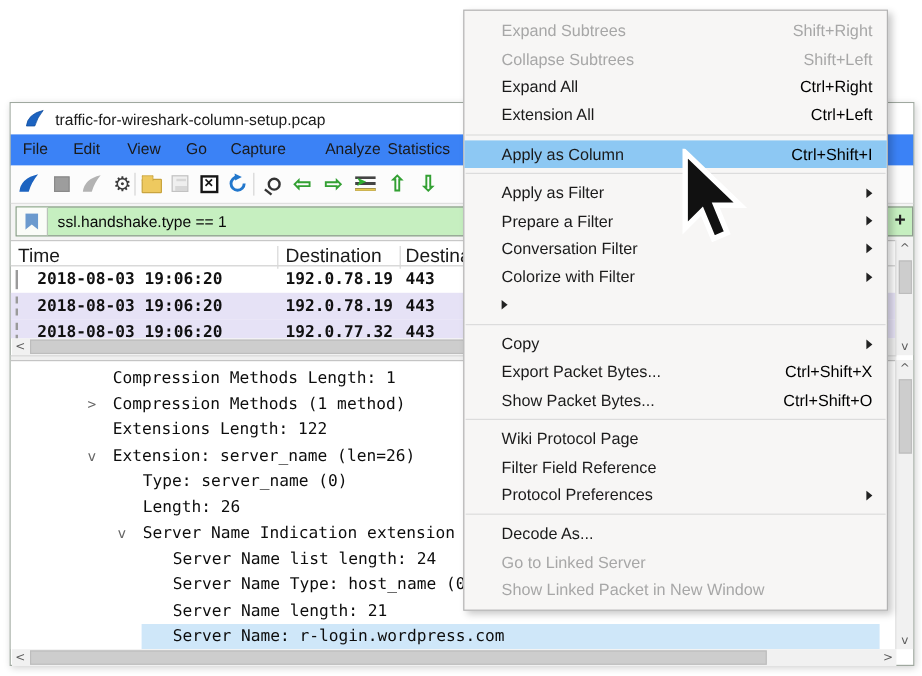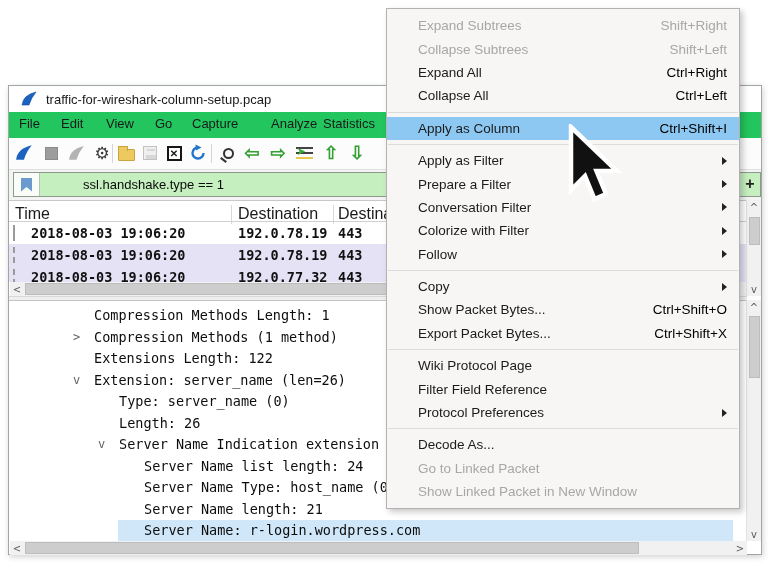--- a/index.html
+++ b/index.html
@@ -8,21 +8,21 @@
 
   
   .ws-window { position:absolute; left:8px; top:85px; width:754px; height:470px;
     background:#ffffff; border:1px solid #9fa89f; box-shadow:1px 2px 6px rgba(0,0,0,.18); }
 
   .titlebar { position:absolute; left:0; top:0; width:100%; height:26px; background:#ffffff;
     display:flex; align-items:center; padding-left:12px; }
   .titlebar .fin-svg { width:17px; height:16px; margin-right:8px; }
   .title-text { font-size:13px; color:#1a1a1a; }
 
-  .menubar { position:absolute; left:0; top:26px; width:100%; height:26px; background:#22c55e; }
+  .menubar { position:absolute; left:0; top:26px; width:100%; height:26px; background:#3b82f6; }
   .menubar span { position:absolute; top:4px; font-size:13px; color:#1a1a1a; }
 
   .toolbar { position:absolute; left:0; top:52px; width:100%; height:32px; background:#fcfcfc;
     border-bottom:1px solid #e0e0e0; }
   .tb-icon { position:absolute; top:4px; width:22px; height:22px; display:flex; align-items:center; justify-content:center; }
   .tb-sep { position:absolute; top:6px; width:1px; height:19px; background:#d5d5d5; }
   .icon-stop { width:13px; height:13px; background:#9d9d9d; border:1px solid #8a8a8a; }
   .icon-gear { font-size:17px; color:#3c3c3c; line-height:1; }
   .folder { position:relative; width:17px; height:12px; background:#eec95f; border:1px solid #c9a43e; border-radius:1px; margin-top:3px; }
   .folder::before { content:""; position:absolute; left:-1px; top:-4px; width:8px; height:4px; background:#eec95f; border:1px solid #c9a43e; border-bottom:none; border-radius:1px 1px 0 0; }
@@ -36,21 +36,21 @@
   .g-arrow { font-size:18px; line-height:1; color:#33a033; font-weight:bold; }
   .icon-goto { position:relative; width:17px; height:12px;
     background:repeating-linear-gradient(#444 0 2px, transparent 2px 5px); }
   .icon-goto::after { content:"➤"; position:absolute; left:1px; top:-2px; font-size:11px; color:#2fae2f; }
   .icon-goto::before { content:""; position:absolute; left:0; bottom:0; width:17px; height:2px; background:#e7c84e; }
 
   .filterbar { position:absolute; left:0; top:84px; width:100%; height:30px; background:#f4f4f4; }
   .filter-box { position:absolute; left:4px; top:2px; width:748px; height:25px; border:1px solid #8f9a8f; display:flex; background:#c6efc0; }
   .bm-btn { width:26px; height:100%; background:#fafcf8; border-right:1px solid #b9c4b9; display:flex; align-items:center; justify-content:center; }
   .bm-icon { width:11px; height:14px; background:#6b9ace; clip-path:polygon(0 0,100% 0,100% 100%,50% 68%,0 100%); }
-  .filter-text { font-size:13px; color:#0a0a0a; padding:4px 0 0 8px;margin-left:35px; }
+  .filter-text { font-size:13px; color:#0a0a0a; padding:4px 0 0 8px; }
   .filter-plus { position:absolute; right:2px; top:5px; width:18px; height:18px; font-size:16px; font-weight:bold;
     color:#222; display:flex; align-items:center; justify-content:center; }
 
   
   .plist-header { position:absolute; left:0; top:114px; width:738px; height:22px; background:#ffffff;
     border-top:1px solid #c8c8c8; border-bottom:1px solid #d0d0d0; font-size:16px; color:#1a1a1a; }
   .plist-header span { position:absolute; top:4px; }
   .col-sep { position:absolute; top:1px; width:1px; height:19px; background:#d8d8d8; }
   .prow { position:absolute; left:0; width:738px; height:22px; font-family:"DejaVu Sans Mono", monospace;
     font-weight:bold; font-size:13.5px; color:#111; }
@@ -289,21 +289,21 @@
     </div>
     <div class="mi dis">
       <span class="lab">Collapse Subtrees</span>
         <span class="sc">Shift+Left</span>
     </div>
     <div class="mi">
       <span class="lab">Expand All</span>
         <span class="sc">Ctrl+Right</span>
     </div>
     <div class="mi">
-      <span class="lab">Collapse All</span>
+      <span class="lab">Extension All</span>
         <span class="sc">Ctrl+Left</span>
     </div>
     <div class="msep"></div>
     <div class="mi hl">
       <span class="lab">Apply as Column</span>
         <span class="sc">Ctrl+Shift+I</span>
     </div>
     <div class="msep"></div>
     <div class="mi">
       <span class="lab">Apply as Filter</span>
@@ -315,53 +315,52 @@
     </div>
     <div class="mi">
       <span class="lab">Conversation Filter</span>
         <span class="subarrow"></span>
     </div>
     <div class="mi">
       <span class="lab">Colorize with Filter</span>
         <span class="subarrow"></span>
     </div>
     <div class="mi">
-      <span class="lab">Follow</span>
         <span class="subarrow"></span>
     </div>
     <div class="msep"></div>
     <div class="mi">
       <span class="lab">Copy</span>
         <span class="subarrow"></span>
+    </div>
+    <div class="mi">
+      <span class="lab">Export Packet Bytes...</span>
+        <span class="sc">Ctrl+Shift+X</span>
     </div>
     <div class="mi">
       <span class="lab">Show Packet Bytes...</span>
         <span class="sc">Ctrl+Shift+O</span>
     </div>
-    <div class="mi">
-      <span class="lab">Export Packet Bytes...</span>
-        <span class="sc">Ctrl+Shift+X</span>
-    </div>
     <div class="msep"></div>
     <div class="mi">
       <span class="lab">Wiki Protocol Page</span>
     </div>
     <div class="mi">
       <span class="lab">Filter Field Reference</span>
     </div>
     <div class="mi">
       <span class="lab">Protocol Preferences</span>
         <span class="subarrow"></span>
     </div>
     <div class="msep"></div>
     <div class="mi">
       <span class="lab">Decode As...</span>
     </div>
     <div class="mi dis">
-      <span class="lab">Go to Linked Packet</span>
+      <span class="lab">Go to Linked Server</span>
     </div>
     <div class="mi dis">
       <span class="lab">Show Linked Packet in New Window</span>
     </div>
   </div>
 
   <svg class="cursor" width="58" height="86" viewBox="0 0 58 86">
     <path d="M5 3 L5 66 L19 52 L28.5 75 L40 70 L30.5 47 L51 47 Z" fill="#111111" stroke="#ffffff" stroke-width="4.5" stroke-linejoin="miter"></path>
   </svg>
 

